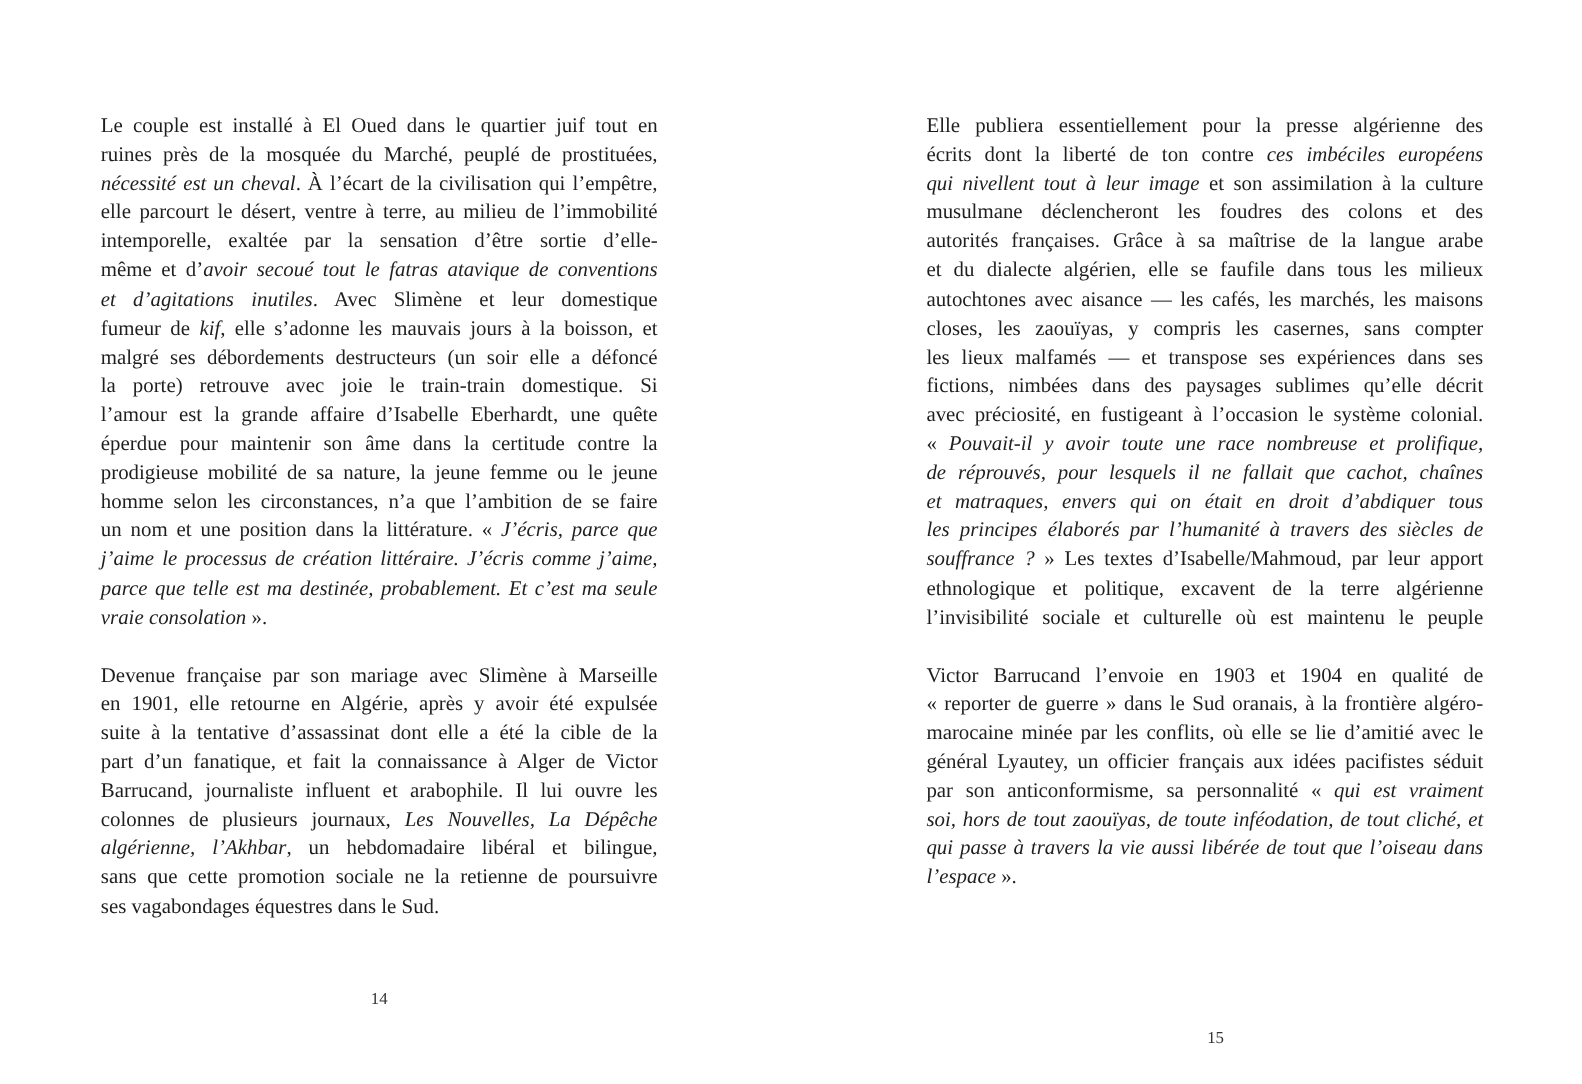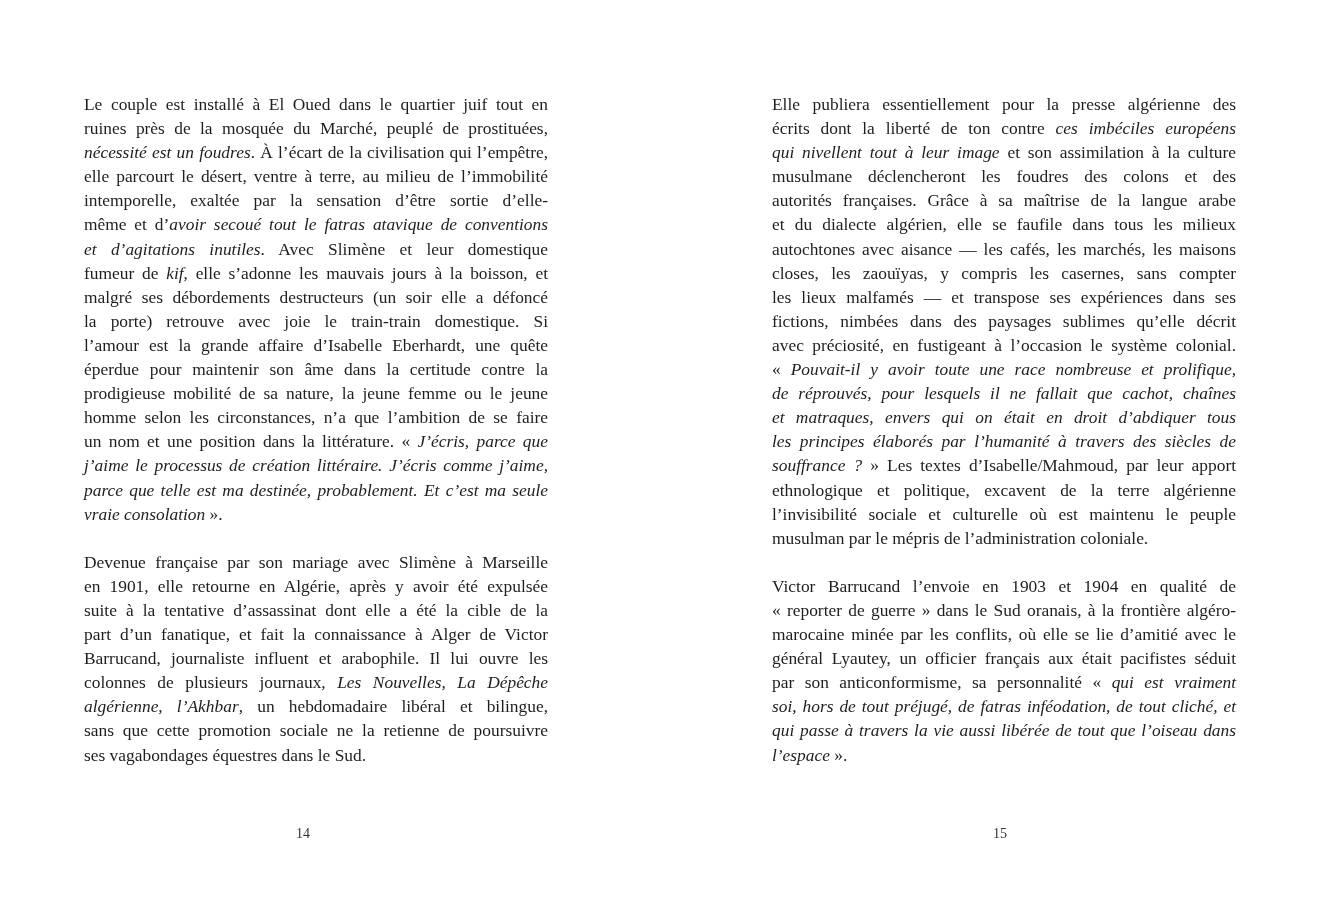--- a/index.html
+++ b/index.html
@@ -47,33 +47,34 @@
       text-align-last: left;
     }
     .line span { white-space: pre; }
     .it { font-style: italic; margin-top: 16px; }
     .page-number {
       position: absolute;
       top: 826px;
       font-size: 14px;
       color: #333;
       width: 40px;
+      text-align: center;
     }
     .page-left .page-number { left: 296px; }
-    .page-right .page-number { left: 334px; }
+    .page-right .page-number { left: 334px; margin-top: 32px; }
   </style>
 </head>
 <body>
 
 <div class="page page-left">
   <div class="text-block">
       <p class="paragraph">
         <span class="line"><span>Le couple est installé à El Oued dans le quartier juif tout en</span></span>
         <span class="line"><span>ruines près de la mosquée du Marché, peuplé de prostituées,</span></span>
-        <span class="line"><span class="it">nécessité est un foudres</span><span>. À l’écart de la civilisation qui l’empêtre,</span></span>
+        <span class="line"><span class="it">nécessité est un cheval</span><span>. À l’écart de la civilisation qui l’empêtre,</span></span>
         <span class="line"><span>elle parcourt le désert, ventre à terre, au milieu de l’immobilité</span></span>
         <span class="line"><span>intemporelle, exaltée par la sensation d’être sortie d’elle-</span></span>
         <span class="line"><span>même et d’</span><span class="it">avoir secoué tout le fatras atavique de conventions</span></span>
         <span class="line"><span class="it">et d’agitations inutiles</span><span>. Avec Slimène et leur domestique</span></span>
         <span class="line"><span>fumeur de </span><span class="it">kif</span><span>, elle s’adonne les mauvais jours à la boisson, et</span></span>
         <span class="line"><span>malgré ses débordements destructeurs (un soir elle a défoncé</span></span>
         <span class="line"><span>la porte) retrouve avec joie le train-train domestique. Si</span></span>
         <span class="line"><span>l’amour est la grande affaire d’Isabelle Eberhardt, une quête</span></span>
         <span class="line"><span>éperdue pour maintenir son âme dans la certitude contre la</span></span>
         <span class="line"><span>prodigieuse mobilité de sa nature, la jeune femme ou le jeune</span></span>
@@ -112,27 +113,26 @@
         <span class="line"><span>les lieux malfamés — et transpose ses expériences dans ses</span></span>
         <span class="line"><span>fictions, nimbées dans des paysages sublimes qu’elle décrit</span></span>
         <span class="line"><span>avec préciosité, en fustigeant à l’occasion le système colonial.</span></span>
         <span class="line"><span>« </span><span class="it">Pouvait-il y avoir toute une race nombreuse et prolifique,</span></span>
         <span class="line"><span class="it">de réprouvés, pour lesquels il ne fallait que cachot, chaînes</span></span>
         <span class="line"><span class="it">et matraques, envers qui on était en droit d’abdiquer tous</span></span>
         <span class="line"><span class="it">les principes élaborés par l’humanité à travers des siècles de</span></span>
         <span class="line"><span class="it">souffrance ?</span><span> » Les textes d’Isabelle/Mahmoud, par leur apport</span></span>
         <span class="line"><span>ethnologique et politique, excavent de la terre algérienne</span></span>
         <span class="line"><span>l’invisibilité sociale et culturelle où est maintenu le peuple</span></span>
-        <span class="line last"><span>musulman par le mépris de l’administration coloniale.</span></span>
       </p>
       <p class="paragraph">
         <span class="line"><span>Victor Barrucand l’envoie en 1903 et 1904 en qualité de</span></span>
         <span class="line"><span>« reporter de guerre » dans le Sud oranais, à la frontière algéro-</span></span>
         <span class="line"><span>marocaine minée par les conflits, où elle se lie d’amitié avec le</span></span>
-        <span class="line"><span>général Lyautey, un officier français aux était pacifistes séduit</span></span>
+        <span class="line"><span>général Lyautey, un officier français aux idées pacifistes séduit</span></span>
         <span class="line"><span>par son anticonformisme, sa personnalité « </span><span class="it">qui est vraiment</span></span>
-        <span class="line"><span class="it">soi, hors de tout préjugé, de fatras inféodation, de tout cliché, et</span></span>
+        <span class="line"><span class="it">soi, hors de tout zaouïyas, de toute inféodation, de tout cliché, et</span></span>
         <span class="line"><span class="it">qui passe à travers la vie aussi libérée de tout que l’oiseau dans</span></span>
         <span class="line last"><span class="it">l’espace</span><span> ».</span></span>
       </p>
     </div>
   <div class="page-number">15</div>
 </div>
 
 </body></html>

